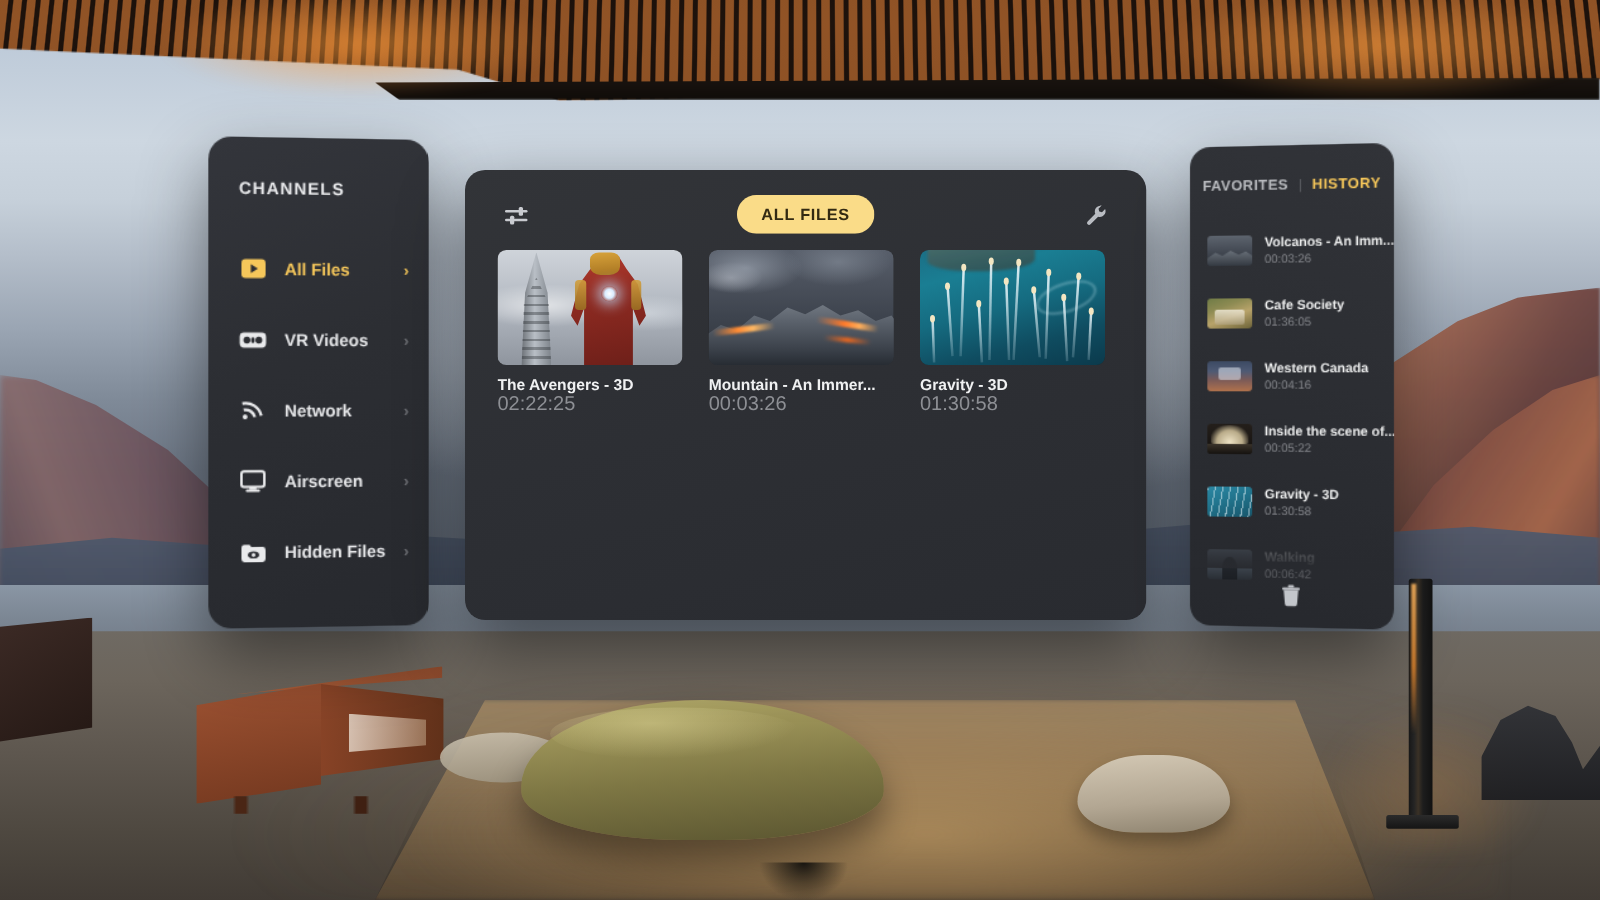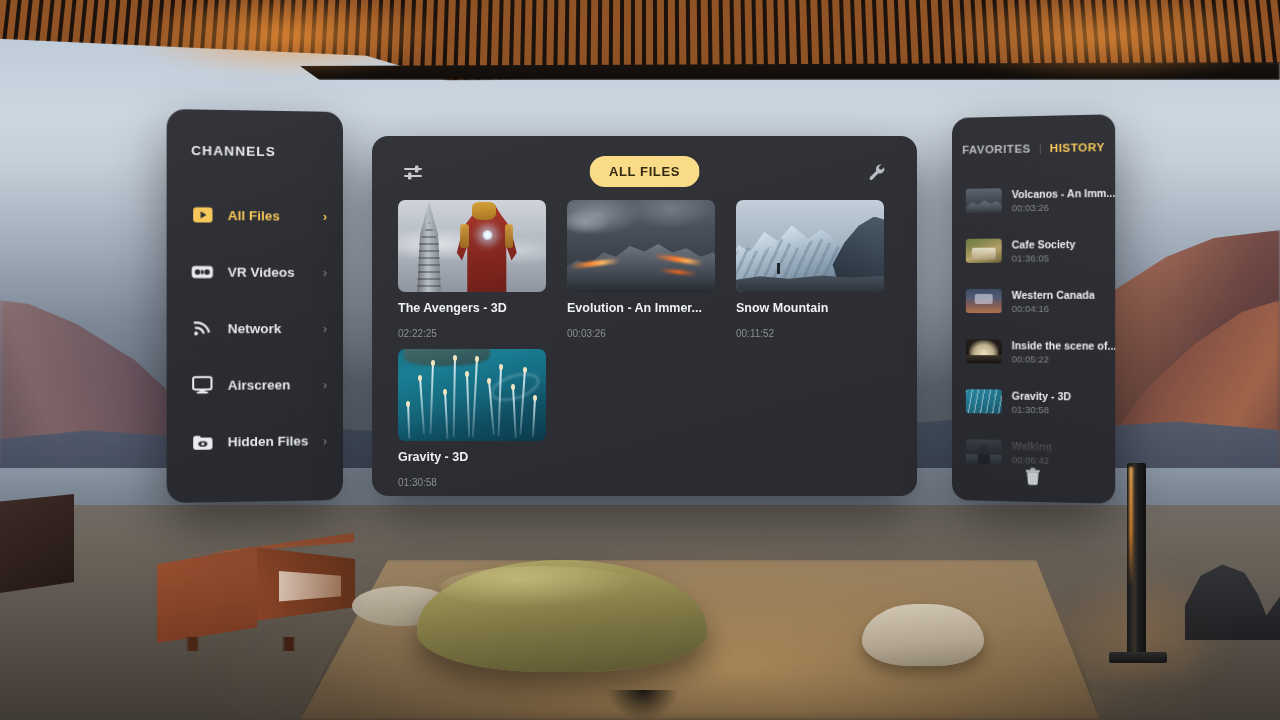--- a/index.html
+++ b/index.html
@@ -334,22 +334,22 @@
     overflow: hidden;
     position: relative;
     background: #222;
   }
   .card-title {
     margin-top: 9px;
     font-size: 12.5px; font-weight: 700; color: #f0f1f2;
     white-space: nowrap; overflow: hidden;
   }
   .card-time {
-    margin-top: 13px;
-    font-size: 10px; color: #8d8f94;
+    margin-top: 0;
+    font-size: 16px; color: #8d8f94;
   }
 
   
   #history-panel {
     left: 952px; top: 118px; width: 162px; height: 382px;
     transform: perspective(1300px) rotateY(-9deg);
     transform-origin: left center;
     background: linear-gradient(200deg, #313338 0%, #2b2d32 55%, #26282d 100%);
     border-radius: 16px;
     overflow: hidden;
@@ -736,36 +736,22 @@
           <div class="thumb">
             <div class="art">
               <div class="v-sky"></div>
               <div class="v-clouds"></div>
         <div class="v-mtn"></div>
               <div class="v-lava1"></div>
               <div class="v-lava2"></div>
               <div class="v-lava3"></div>
             </div>
           </div>
-          <div class="card-title">Evolution - An Immer...</div>
+          <div class="card-title">Mountain - An Immer...</div>
           <div class="card-time">00:03:26</div>
-        </div>
-        <div class="card">
-          <div class="thumb">
-            <div class="art">
-              <div class="s-sky"></div>
-              <div class="s-peak"></div>
-        <div class="s-peak-shade"></div>
-              <div class="s-right"></div>
-              <div class="s-ridge"></div>
-              <div class="s-person"></div>
-            </div>
-          </div>
-          <div class="card-title">Snow Mountain</div>
-          <div class="card-time">00:11:52</div>
         </div>
         <div class="card">
           <div class="thumb">
             <div class="art">
               <div class="g-bg"></div>
               <div class="g-land"></div>
               <div class="g-swirl"></div>
               <div class="g-wakes">
                 <div class="g-wake" style="left:14%;top:30%;height:62%;transform:rotate(-4deg)"></div>
                 <div class="g-boat" style="left:calc(14% - 1px);top:calc(30% - 2%)"></div>

